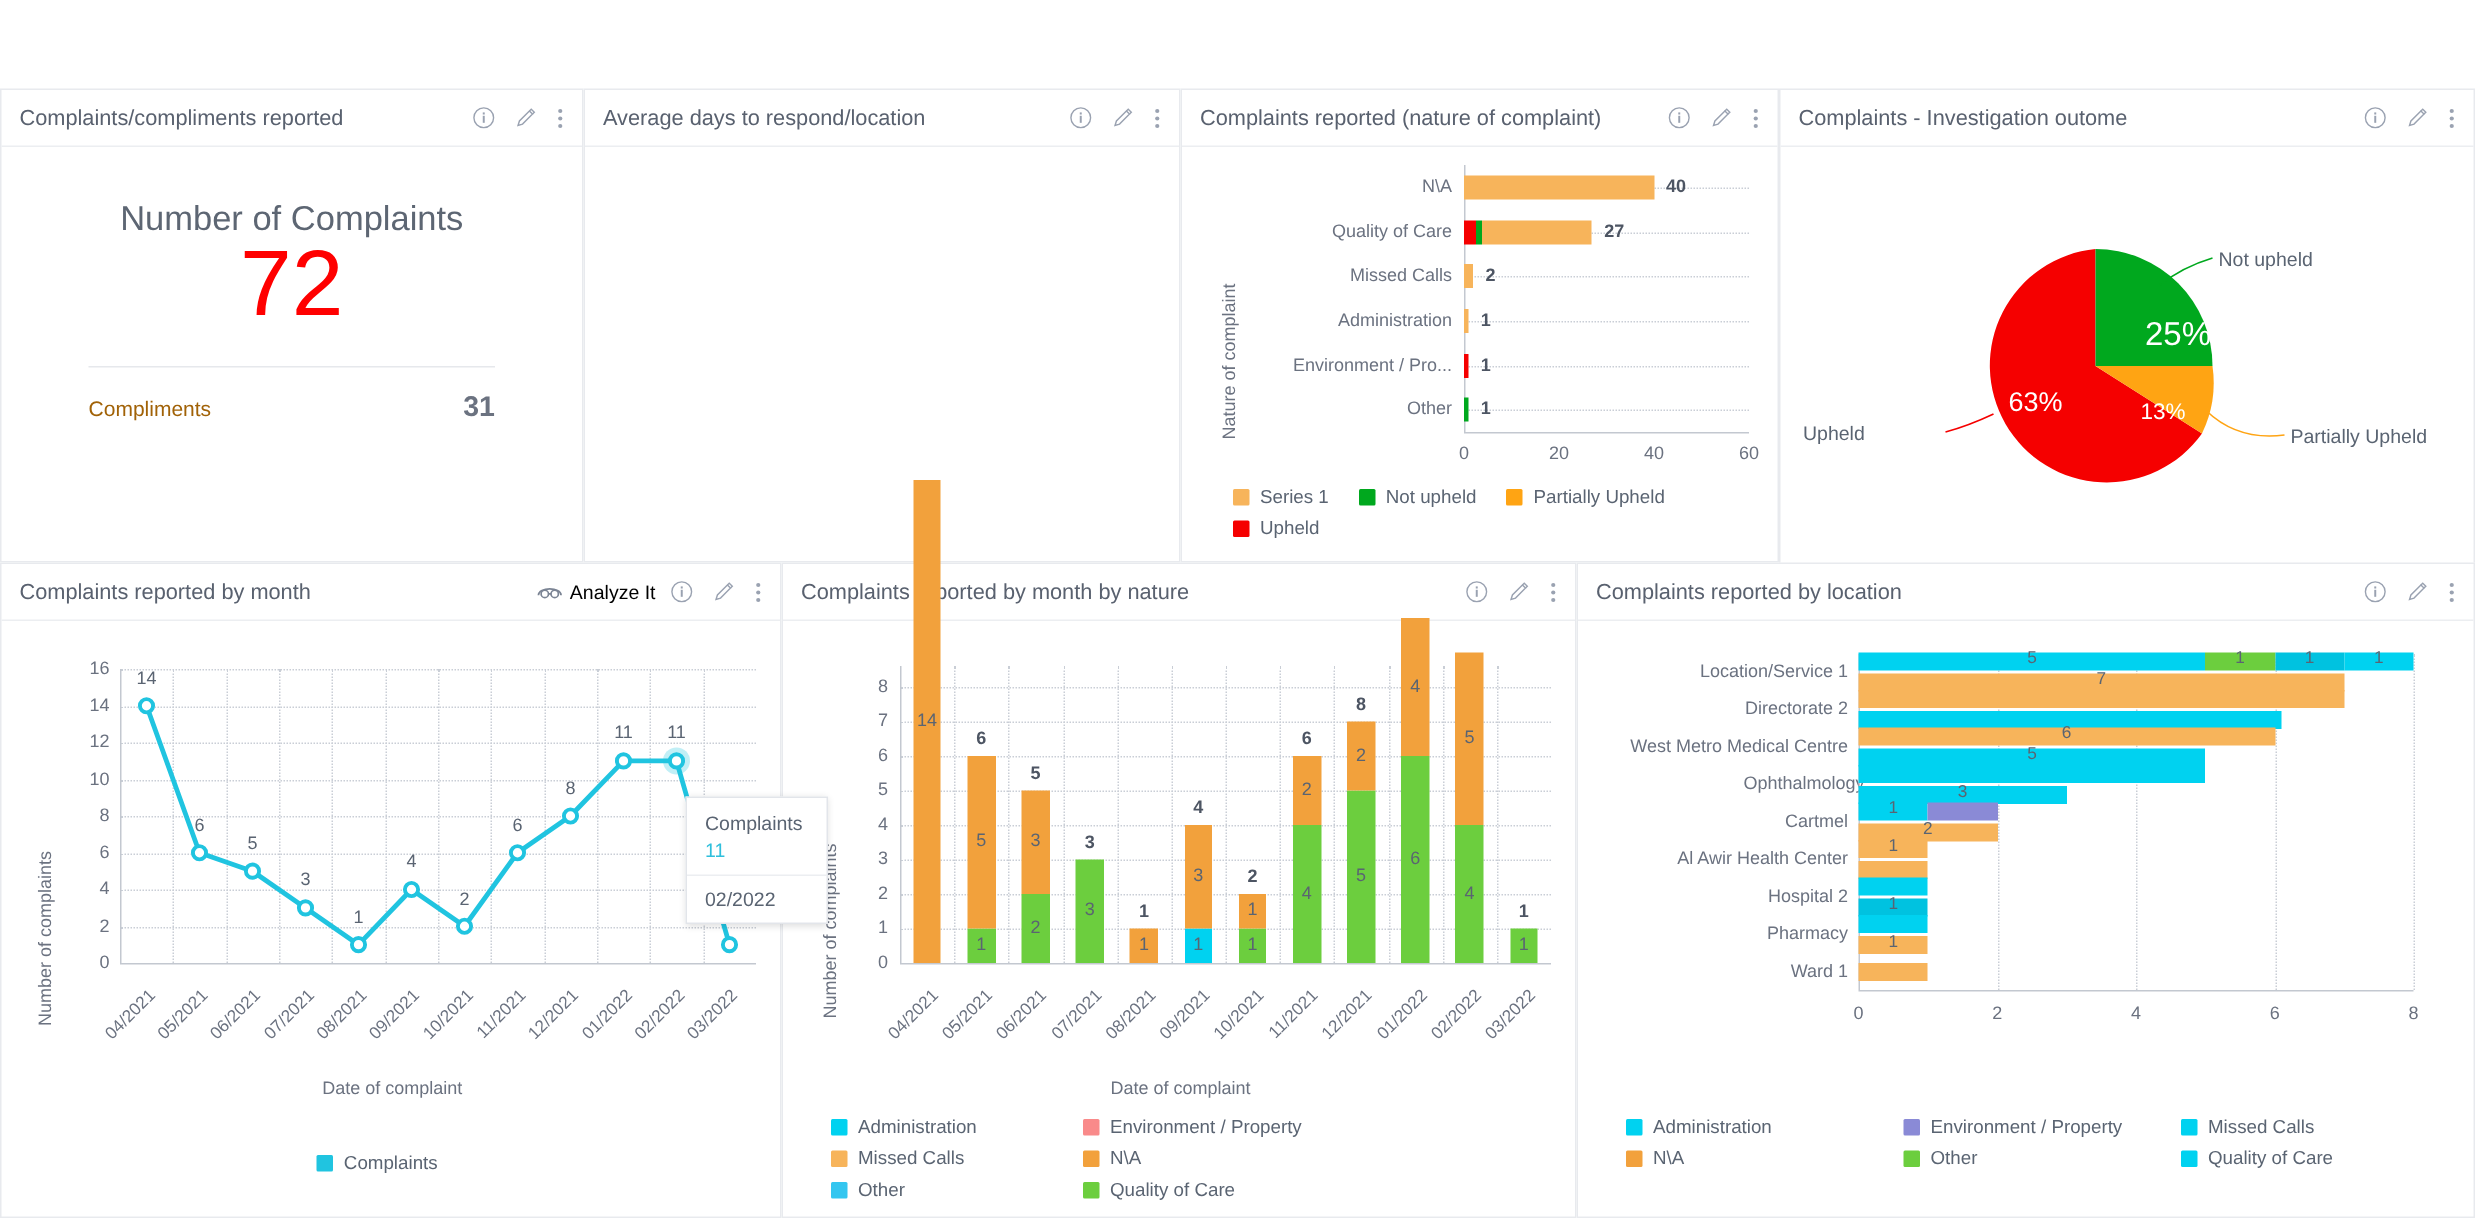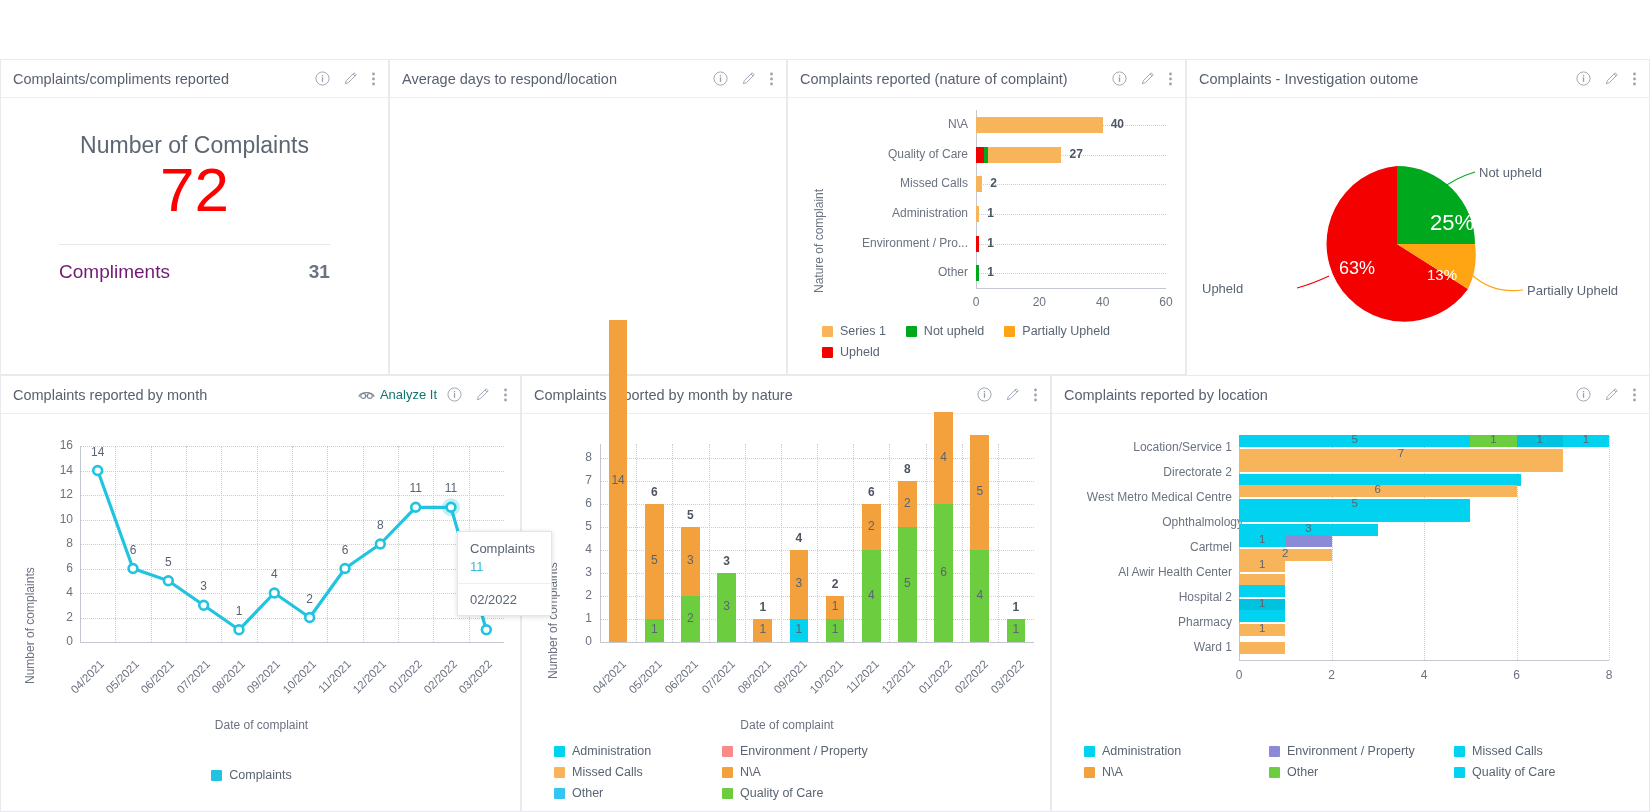--- a/index.html
+++ b/index.html
@@ -22,30 +22,30 @@
   .panel { position:absolute; background:#fff; border:1px solid #e8eaee; }
   .panel-hd {
     height:38px; display:flex; align-items:center; padding:0 12px;
     border-bottom:1px solid #eceef1; gap:6px;
   }
   .panel-title { font-size:14.5px; color:#59616f; font-weight:400; white-space:nowrap; }
   .hd-spacer { flex:1 1 auto; }
   .hd-icons { display:flex; align-items:center; gap:13px; color:#9aa2b1; }
   .ic { display:inline-flex; align-items:center; justify-content:center; cursor:pointer; }
   .ic svg { display:block; }
-  .analyze { display:flex; align-items:center; gap:5px; font-size:13px; color:#0f766e; margin-right:4px;}
+  .analyze { display:flex; align-items:center; gap:5px; font-size:13px; color:#000000; margin-right:4px;}
   .panel-body { position:relative; width:100%; height:calc(100% - 38px); }
 
   
   .kpi { display:flex; flex-direction:column; align-items:center; padding-top:34px; }
   .kpi-label { font-size:23px; color:#5d6673; font-weight:400; }
   .kpi-value { font-size:62px; line-height:1.05; font-weight:300; margin-top:-2px;}
   .kpi-rule { width:70%; height:1px; background:#e6e8ec; margin:22px 0 0 0; }
   .kpi-sub { display:flex; width:70%; justify-content:space-between; align-items:baseline; margin-top:16px; }
-  .kpi-sub-label { font-size:19px; color:#701a75; }
+  .kpi-sub-label { font-size:14px; color:#a16207; }
   .kpi-sub-val { font-size:19px; color:#6b7280; font-weight:bold; }
 
   
   .axis-title { position:absolute; font-size:12px; color:#6b7280; }
   .tick { position:absolute; font-size:12px; color:#6b7280; white-space:nowrap; }
   .gridv { position:absolute; width:1px; border-left:1px dotted #c9ced6; }
   .gridh { position:absolute; height:1px; border-top:1px dotted #c9ced6; }
   .axisline { position:absolute; background:#c3c8d0; }
   .dlabel { position:absolute; font-size:12px; color:#5a6472; white-space:nowrap; }
   .dlabel.bold { font-weight:bold; color:#4d5563; }

